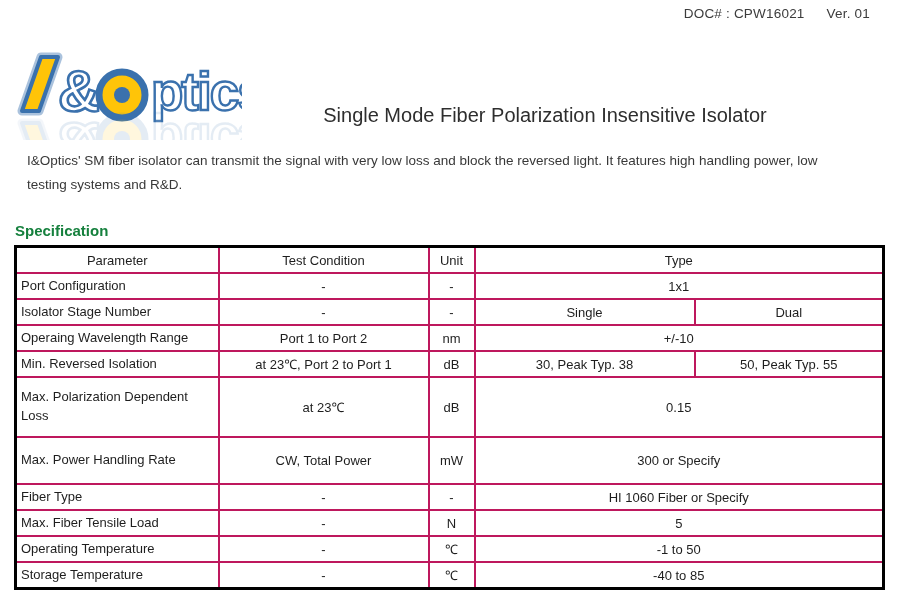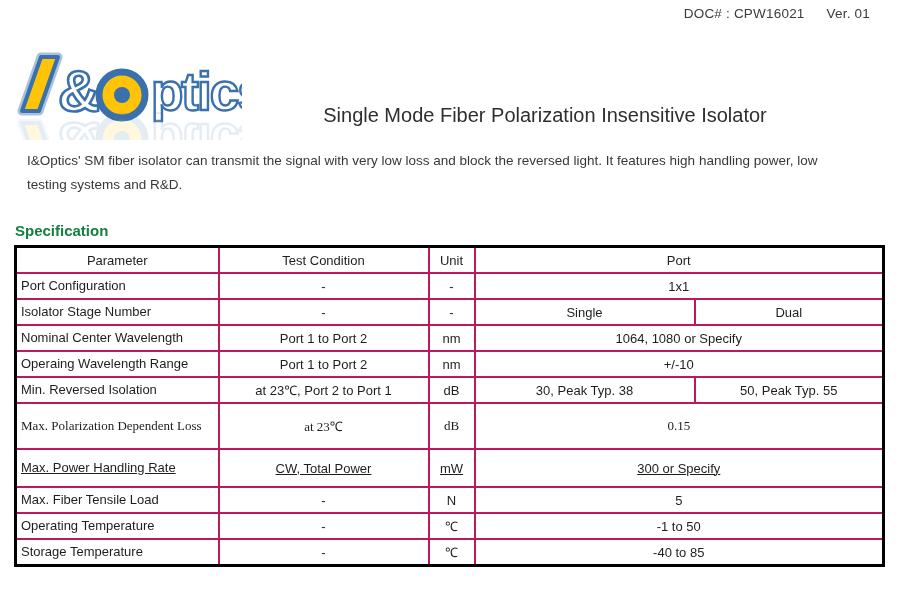--- a/index.html
+++ b/index.html
@@ -90,67 +90,67 @@
     <col style="width:210px">
     <col style="width:46px">
     <col style="width:220px">
     <col style="width:189px">
   </colgroup>
   <thead>
       <tr>
         <th>Parameter</th>
         <th>Test Condition</th>
         <th>Unit</th>
-        <th colspan="2">Port</th>
+        <th colspan="2">Type</th>
       </tr>
     </thead>
   <tbody>
       <tr>
         <td class="param">Port Configuration</td>
         <td>-</td>
         <td>-</td>
         <td colspan="2">1x1</td>
       </tr>
       <tr>
         <td class="param">Isolator Stage Number</td>
         <td>-</td>
         <td>-</td>
         <td>Single</td>
         <td>Dual</td>
       </tr>
       <tr>
-        <td class="param">Nominal Center Wavelength</td>
-        <td>Port 1 to Port 2</td>
-        <td>nm</td>
-        <td colspan="2">1064, 1080 or Specify</td>
-      </tr>
-      <tr>
         <td class="param">Operaing Wavelength Range</td>
         <td>Port 1 to Port 2</td>
         <td>nm</td>
         <td colspan="2">+/-10</td>
       </tr>
       <tr>
         <td class="param">Min. Reversed Isolation</td>
         <td>at 23℃, Port 2 to Port 1</td>
         <td>dB</td>
         <td>30, Peak Typ. 38</td>
         <td>50, Peak Typ. 55</td>
       </tr>
-      <tr style="height: 46px; font-family: Liberation Serif, serif;">
+      <tr style="height: 60px;">
         <td class="param">Max. Polarization Dependent Loss</td>
         <td>at 23℃</td>
         <td>dB</td>
         <td colspan="2">0.15</td>
       </tr>
-      <tr style="height: 38px; text-decoration: underline;">
+      <tr style="height: 47px;">
         <td class="param">Max. Power Handling Rate</td>
         <td>CW, Total Power</td>
         <td>mW</td>
         <td colspan="2">300 or Specify</td>
+      </tr>
+      <tr>
+        <td class="param">Fiber Type</td>
+        <td>-</td>
+        <td>-</td>
+        <td colspan="2">HI 1060 Fiber or Specify</td>
       </tr>
       <tr>
         <td class="param">Max. Fiber Tensile Load</td>
         <td>-</td>
         <td>N</td>
         <td colspan="2">5</td>
       </tr>
       <tr>
         <td class="param">Operating Temperature</td>
         <td>-</td>

